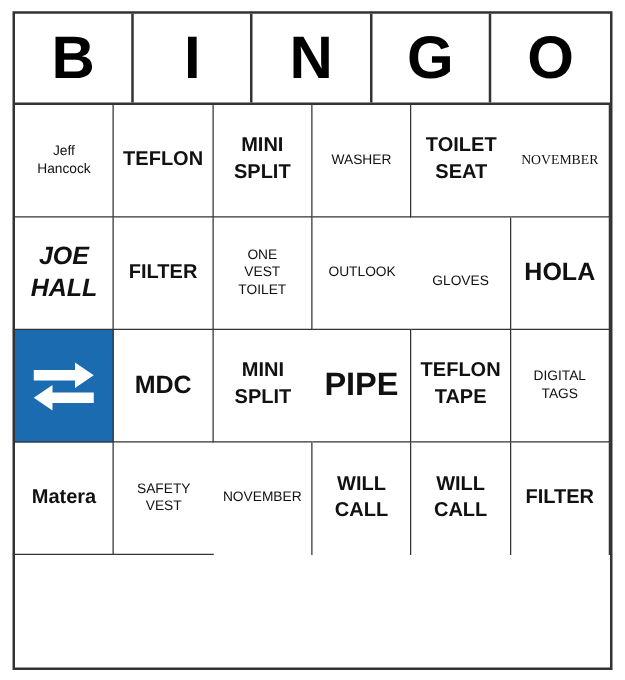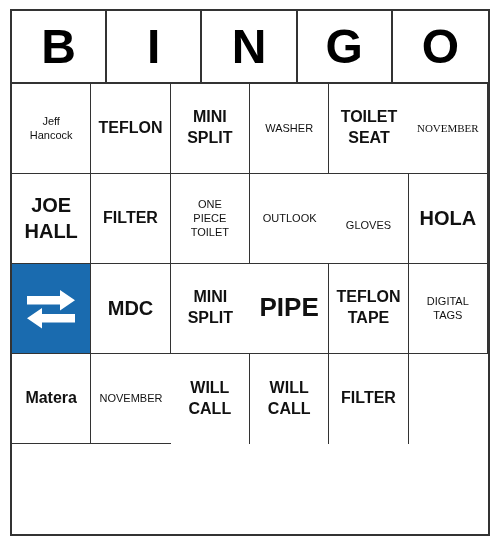--- a/index.html
+++ b/index.html
@@ -113,29 +113,29 @@
         <span class="cell-text small" style="white-space: pre-line;">WASHER</span>
       </div>
       <div class="bingo-cell">
         <span class="cell-text medium" style="white-space: pre-line;">TOILET
 SEAT</span>
       </div>
       <div class="bingo-cell">
         <span class="cell-text small" style="white-space: pre-line; font-family: Liberation Serif, serif;">NOVEMBER</span>
       </div>
       <div class="bingo-cell">
-        <span class="cell-text large" style="white-space: pre-line;">JOE
+        <span class="cell-text large" style="white-space: pre-line; font-style: italic;">JOE
 HALL</span>
       </div>
       <div class="bingo-cell">
         <span class="cell-text medium" style="white-space: pre-line;">FILTER</span>
       </div>
       <div class="bingo-cell">
         <span class="cell-text small" style="white-space: pre-line;">ONE
-PIECE
+VEST
 TOILET</span>
       </div>
       <div class="bingo-cell">
         <span class="cell-text small" style="white-space: pre-line;">OUTLOOK</span>
       </div>
       <div class="bingo-cell">
         <span class="cell-text small" style="white-space: pre-line; margin-top: 14px;">GLOVES</span>
       </div>
       <div class="bingo-cell">
         <span class="cell-text large" style="white-space: pre-line;">HOLA</span>
@@ -163,20 +163,24 @@
 TAPE</span>
       </div>
       <div class="bingo-cell">
         <span class="cell-text small" style="white-space: pre-line;">DIGITAL
 TAGS</span>
       </div>
       <div class="bingo-cell">
         <span class="cell-text medium" style="white-space: pre-line;">Matera</span>
       </div>
       <div class="bingo-cell">
+        <span class="cell-text small" style="white-space: pre-line;">SAFETY
+VEST</span>
+      </div>
+      <div class="bingo-cell">
         <span class="cell-text small" style="white-space: pre-line;">NOVEMBER</span>
       </div>
       <div class="bingo-cell">
         <span class="cell-text medium" style="white-space: pre-line;">WILL
 CALL</span>
       </div>
       <div class="bingo-cell">
         <span class="cell-text medium" style="white-space: pre-line;">WILL
 CALL</span>
       </div>

